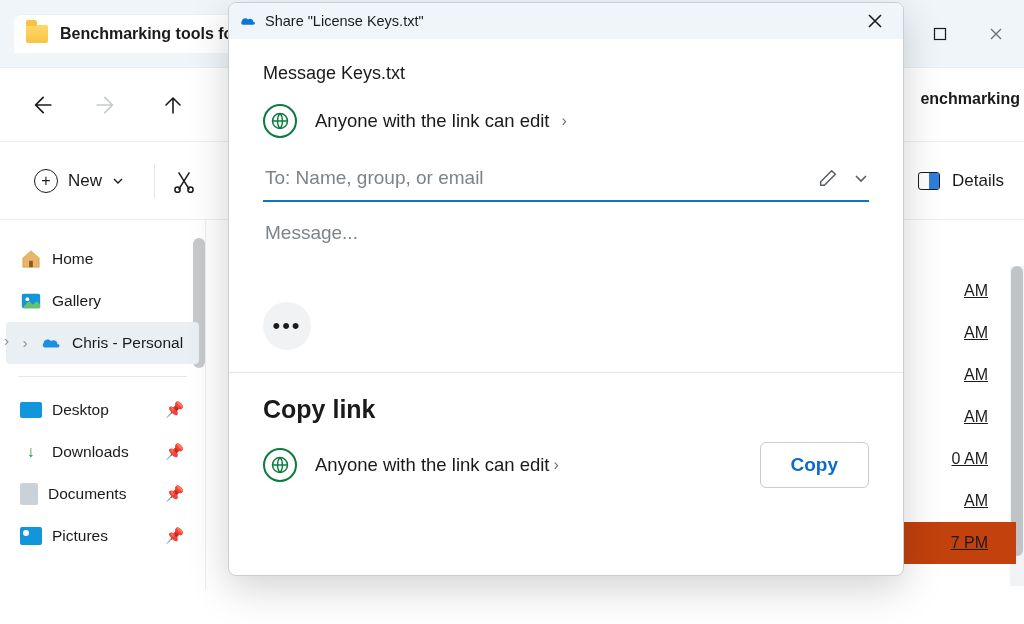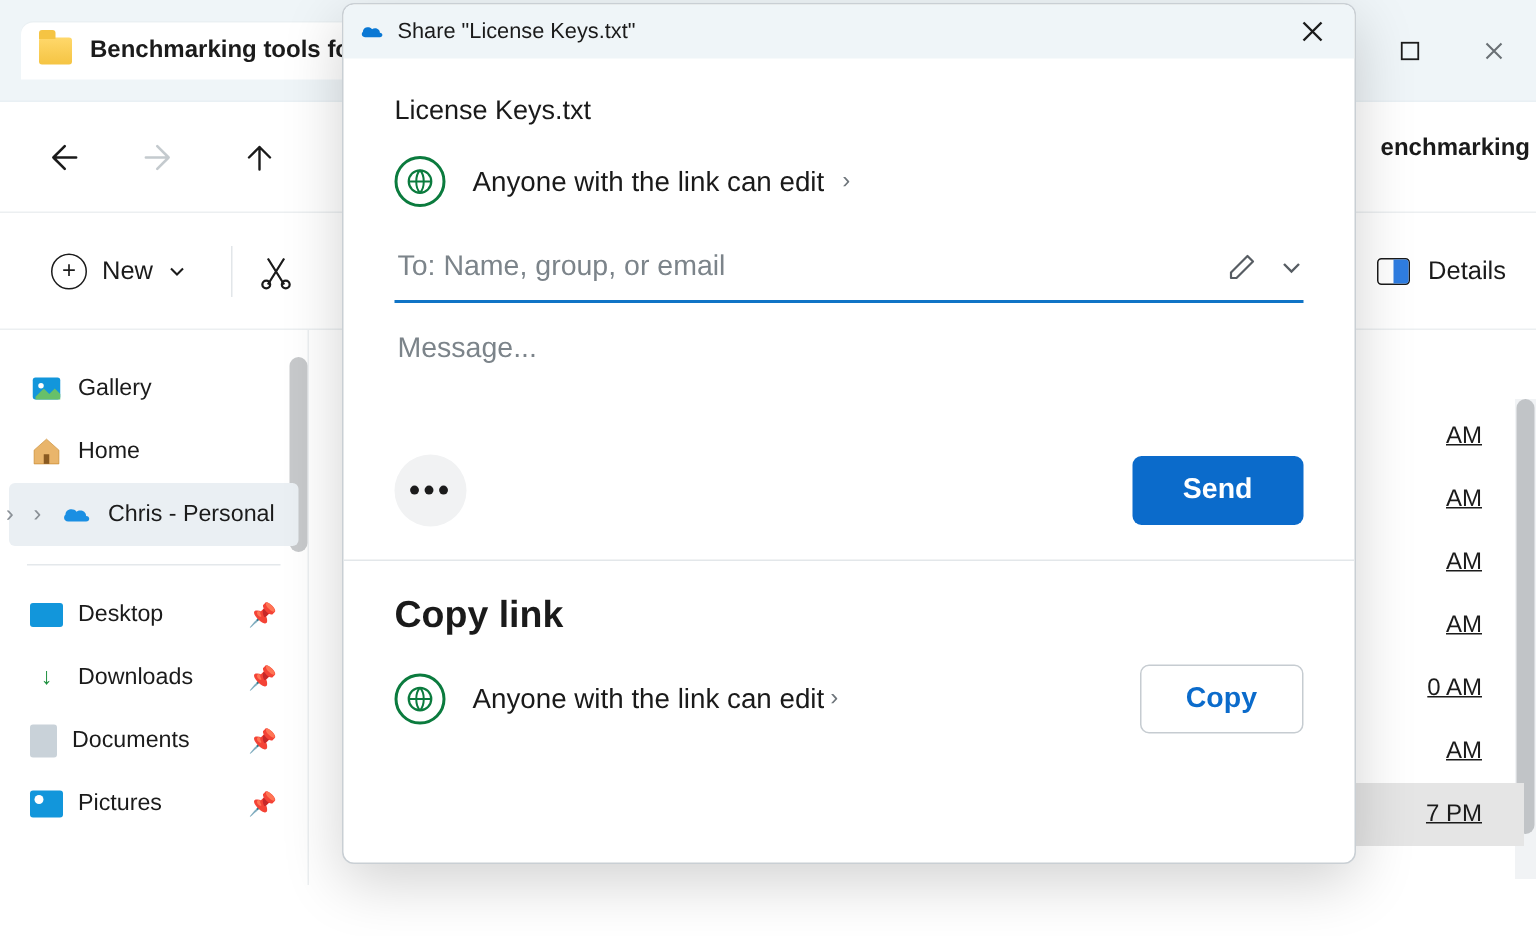--- a/index.html
+++ b/index.html
@@ -58,21 +58,21 @@
   .ico.home svg, .ico.gallery svg, .ico.cloud svg { width:22px; height:22px; }
   .ico.monitor { width:22px; height:16px; background:#1296db; border-radius:2px; position:relative; }
   .ico.download { color:#1a8f3c; font-weight:bold; }
   .ico.doc { width:18px; height:22px; background:#c9d2d9; border-radius:2px; position:relative; }
   .ico.pic { width:22px; height:18px; background:#1296db; border-radius:2px; position:relative; }
   .ico.pic::after{content:"";position:absolute;left:3px;top:3px;width:6px;height:6px;background:#fff;border-radius:50%;}
   
   .content { flex:1; position:relative; }
   .content-right { position:absolute; right:8px; top:50px; width:120px; font-size:16px; color:#1b1b1b; }
   .content-row { height:42px; display:flex; align-items:center; justify-content:flex-end; padding-right:28px;text-decoration:underline; }
-  .content-row.sel { background:#e5e5e5;align-items:center; }
+  .content-row.sel { background:#c2410c;align-items:center; }
   .content-vscroll { position:absolute; right:0; top:46px; width:14px; bottom:4px; background:#f1f3f5; }
   .content-vscroll .thumb { position:absolute; left:1px; right:1px; top:0; height:290px; background:#c1c4c7; border-radius:6px; }
   
   .dialog {
     position:absolute; left:228px; top:2px; width:676px; height:574px;
     background:#ffffff; border:1px solid #c9cfd4; border-radius:8px; box-shadow:0 12px 40px rgba(0,0,0,0.18);
     display:flex; flex-direction:column; overflow:hidden;
   }
   .dlg-titlebar { height:36px; background:#eff5f8; display:flex; align-items:center; padding:0 10px; font-size:14.5px; color:#1b1b1b; }
   .dlg-titlebar .cloud-sm { width:18px; height:18px; color:#0a63c9; margin-right:8px; display:flex; align-items:center; }
@@ -160,38 +160,38 @@
       <span class="details-ico"></span>
       <span>Details</span>
     </div>
   </div>
 
   <div class="exp-body">
     <div class="sidebar">
       <div class="sb-scroll"></div>
 
       <div class="sb-item">
+        <span class="ico home">
+          <svg viewBox="0 0 24 24">
+              <path d="M3 11 L12 3 L21 11 V21 H3 Z" fill="#e9b56b" stroke="#c98a2e" stroke-width="0.5"></path>
+              <rect x="10" y="14" width="4" height="7" fill="#8a5a20"></rect>
+            </svg>
+        </span>
+        <span>Home</span>
+      </div>
+      <div class="sb-item">
         <span class="ico gallery">
           <svg viewBox="0 0 24 24">
               <rect x="2" y="4" width="20" height="16" rx="2" fill="#1296db"></rect>
               <circle cx="8" cy="10" r="2" fill="#fff"></circle>
               <path d="M4 18 L10 12 L14 16 L18 12 L22 16 V20 H4 Z" fill="#67c06a"></path>
             </svg>
         </span>
         <span>Gallery</span>
       </div>
-      <div class="sb-item">
-        <span class="ico home">
-          <svg viewBox="0 0 24 24">
-              <path d="M3 11 L12 3 L21 11 V21 H3 Z" fill="#e9b56b" stroke="#c98a2e" stroke-width="0.5"></path>
-              <rect x="10" y="14" width="4" height="7" fill="#8a5a20"></rect>
-            </svg>
-        </span>
-        <span>Home</span>
-      </div>
       <div class="sb-item selected">
         <span class="caret-left">›</span>
         <span class="ico cloud">
           <svg viewBox="0 0 24 24">
               <path d="M6 17 C3 17 2 14 4 12 C4 8 10 7 12 10 C14 8 19 9 19 13 C22 13 22 17 19 17 Z" fill="#1a8fe3"></path>
             </svg>
         </span>
         <span>Chris - Personal</span>
       </div>
 
@@ -260,21 +260,21 @@
     </span>
     <span>Share "License Keys.txt"</span>
     <div class="dlg-close">
       <svg width="16" height="16" viewBox="0 0 16 16">
           <path d="M2 2 L14 14 M14 2 L2 14" stroke="#1b1b1b" stroke-width="1.6" fill="none"></path>
         </svg>
     </div>
   </div>
 
   <div class="dlg-body">
-    <div class="dlg-sub">License Keys.txt</div>
+    <div class="dlg-sub">Message Keys.txt</div>
 
     <div class="perm-row">
       <span class="perm-ico">
         <svg width="20" height="20" viewBox="0 0 24 24">
             <circle cx="12" cy="12" r="9" fill="none" stroke="#0b7b3e" stroke-width="1.8"></circle>
             <path d="M3 12 H21 M12 3 C8 7 8 17 12 21 M12 3 C16 7 16 17 12 21" stroke="#0b7b3e" stroke-width="1.6" fill="none"></path>
           </svg>
       </span>
       <span>Anyone with the link can edit</span>
       <span class="chev">›</span>
@@ -295,21 +295,20 @@
         </span>
       </div>
     </div>
 
     <textarea class="msg-area" placeholder="Message..." style=""></textarea>
 
     <div class="action-row">
       <div class="more-btn">
         <span>•••</span>
       </div>
-      <button class="send-btn">Send</button>
     </div>
 
     <div class="dlg-sep"></div>
 
     <div class="dlg-h1">Copy link</div>
     <div style="height:14px"></div>
     <div class="copylink-row">
       <span class="perm-ico">
         <svg width="20" height="20" viewBox="0 0 24 24">
             <circle cx="12" cy="12" r="9" fill="none" stroke="#0b7b3e" stroke-width="1.8"></circle>

